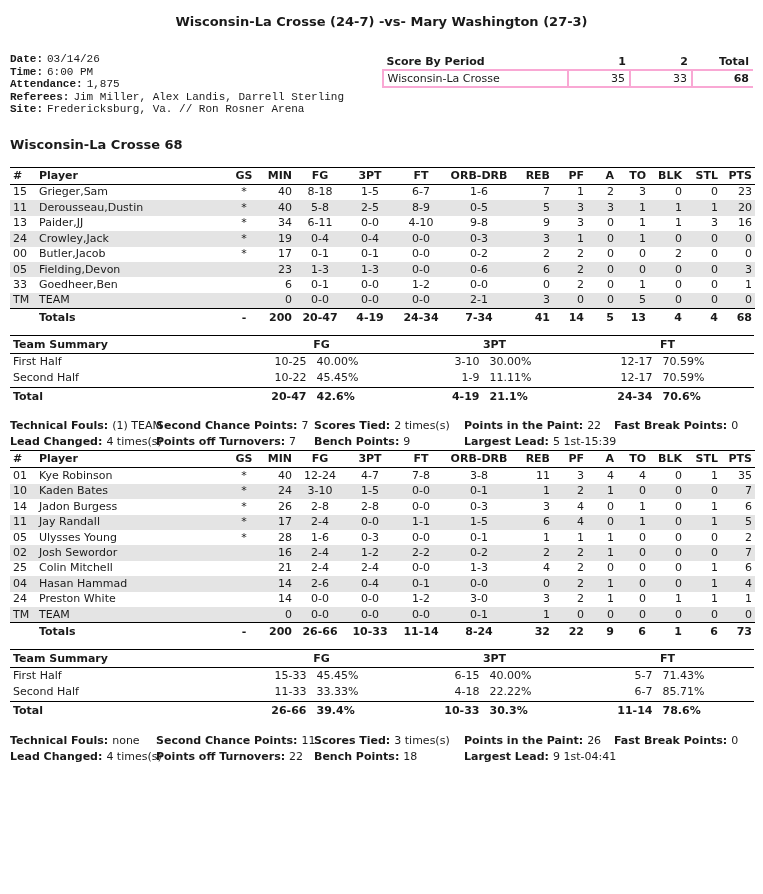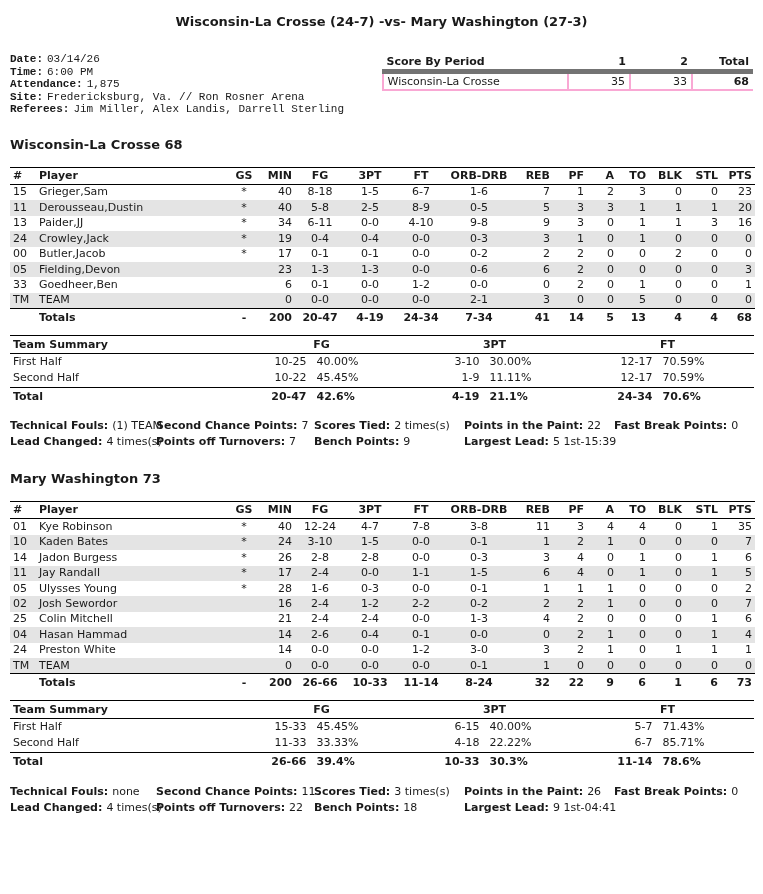--- a/index.html
+++ b/index.html
@@ -7,21 +7,21 @@
         font-family:"DejaVu Sans","Liberation Sans",sans-serif;font-size:11px;color:#1a1a1a;}
   .title{text-align:center;font-weight:bold;font-size:13px;line-height:19px;}
   
   .top-row{display:flex;justify-content:space-between;align-items:flex-start;margin-top:22px;}
   .info{width:372px;font-family:Liberation Mono, monospace;}
   .info-line{line-height:12.6px;white-space:nowrap;}
   .nl{font-weight:bold;}
   .nv{margin-left:4px;}
   
   .sbp{border-collapse:collapse;width:372px;margin-top:1px;}
-  .sbp th{border:none;border-bottom:5px solid #737373;font-weight:bold;padding:1px 4px;line-height:13px;}
+  .sbp th{border:none;border-bottom:1px solid #737373;font-weight:bold;padding:1px 4px;line-height:13px;}
   .sbp td{border:2px solid #f9a8d4;padding:1px 4px;line-height:13px;}
   .sbp .num{text-align:right;width:52px;}
   .sbp .teamcol{text-align:left;}
   .sbp .tot{font-weight:bold;}
   .sbp td.tot{border-right:none;}
   
   .team-heading{font-weight:bold;font-size:13px;margin:21px 0 15px 0;}
   
   .box{border-collapse:collapse;width:100%;table-layout:fixed;}
   .box th{border-top:1px solid #000;border-bottom:1px solid #000;font-weight:bold;padding:2px 3px;line-height:12px;}
@@ -68,24 +68,24 @@
     <div class="info-line">
         <span class="nl">Date:</span><span class="nv">03/14/26</span>
       </div>
         <div class="info-line">
         <span class="nl">Time:</span><span class="nv">6:00 PM</span>
       </div>
         <div class="info-line">
         <span class="nl">Attendance:</span><span class="nv">1,875</span>
       </div>
         <div class="info-line">
-        <span class="nl">Site:</span><span class="nv">Fredericksburg, Va. // Ron Rosner Arena</span>
+        <span class="nl">Referees:</span><span class="nv">Jim Miller, Alex Landis, Darrell Sterling</span>
       </div>
         <div class="info-line">
-        <span class="nl">Referees:</span><span class="nv">Jim Miller, Alex Landis, Darrell Sterling</span>
+        <span class="nl">Site:</span><span class="nv">Fredericksburg, Va. // Ron Rosner Arena</span>
       </div>
       </div>
     <table class="sbp">
       <thead>
         <tr>
           <th class="teamcol">Score By Period</th>
           <th class="num">1</th>
           <th class="num">2</th>
           <th class="num tot">Total</th>
         </tr>
@@ -355,21 +355,20 @@
 
       <div class="note"><span class="nl">Lead Changed:</span><span class="nv">4 times(s)</span></div>
           <div class="note"><span class="nl">Points off Turnovers:</span><span class="nv">7</span></div>
           <div class="note"><span class="nl">Bench Points:</span><span class="nv">9</span></div>
           <div class="note"><span class="nl">Largest Lead:</span><span class="nv">5 1st-15:39</span></div>
         </div>
     </div>
   </div>
 
   <div class="team-section">
-    <div class="team-heading">Mary Washington 73</div>
 
     <table class="box">
       <colgroup>
           <col class="c0">
           <col class="c1">
           <col class="c2">
           <col class="c3">
           <col class="c4">
           <col class="c5">
           <col class="c6">

